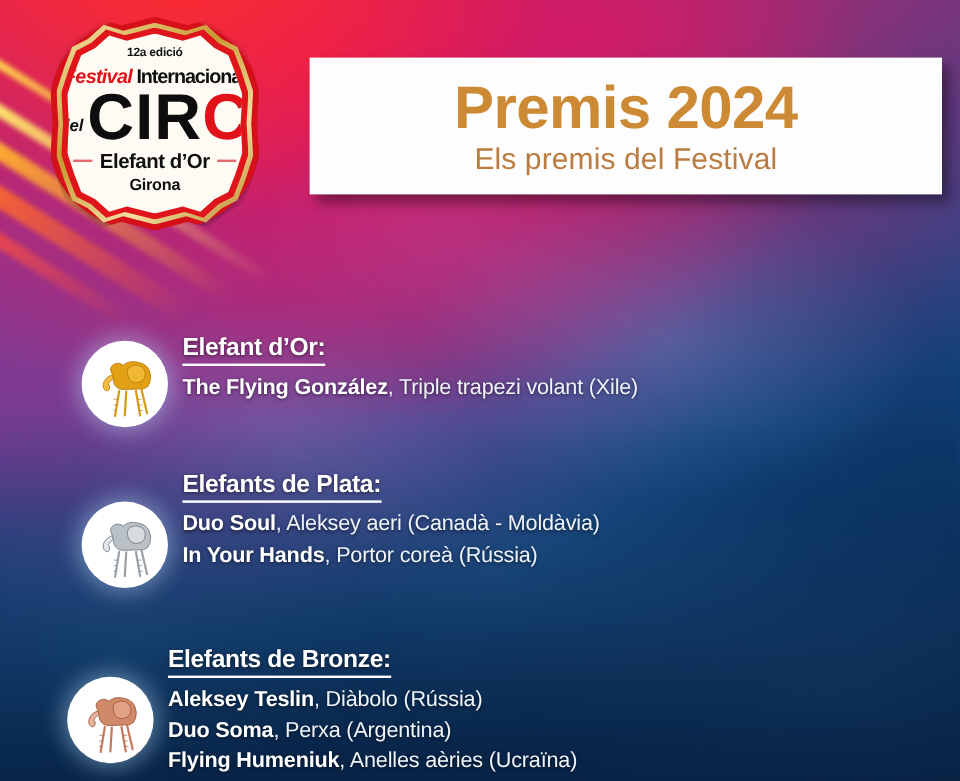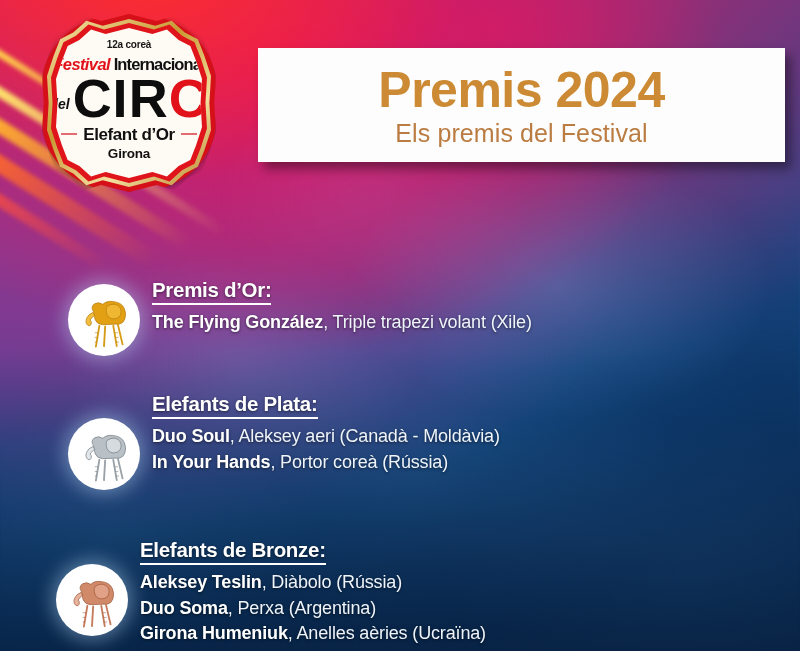--- a/index.html
+++ b/index.html
@@ -279,21 +279,21 @@
     <div class="streak" style="left:-20px; top:186px; width:370px; background:linear-gradient(90deg, rgba(255,106,42,0) 0%, #ff6a2a 42%, rgba(255,106,42,0) 100%); height:17px;"></div>
     <div class="streak" style="left:24px;  top:108px; width:330px; background:linear-gradient(90deg, rgba(255,210,74,0) 0%, #ffd24a 40%, rgba(255,210,74,0) 100%); height:7px;"></div>
     <div class="streak" style="left:-34px; top:216px; width:330px; background:linear-gradient(90deg, rgba(255,80,60,0) 0%, #ff503c 45%, rgba(255,80,60,0) 100%); height:12px;"></div>
   </div>
 
   <div class="logo-wrap">
     <div class="badge-outer"></div>
     <div class="badge-gold"></div>
     <div class="badge-red2"></div>
     <div class="badge-inner">
-      <div class="logo-edition">12a coreà</div>
+      <div class="logo-edition">12a edició</div>
       <div class="logo-fest-row">
         <span class="logo-festival">Festival</span><span class="logo-internacional"> Internacional</span>
       </div>
       <div class="logo-circ-row">
         <span class="logo-del">del</span>
         <span class="logo-circ">CIR</span>
           <span class="logo-circ logo-circ-c2">C</span>
       </div>
       <div class="logo-eo-row">
         <span class="logo-dash"></span>
@@ -325,21 +325,21 @@
             <path d="M66 60 L72 95"></path>
             <path d="M74 58 L82 92"></path>
           </g>
           <g stroke="#b8800d" stroke-width="1" fill="none">
             <path d="M40 72 L34 72 M39 80 L34 80 M38 88 L34 88"></path>
             <path d="M68 72 L74 72 M69 80 L75 80 M70 88 L76 88"></path>
           </g>
         </svg>
       </div>
       <div class="award-text">
-        <div class="award-heading">Premis d’Or:</div>
+        <div class="award-heading">Elefant d’Or:</div>
         <div class="award-list">
           <div class="award-item">
             <span class="name">The Flying González</span><span class="disc">, Triple trapezi volant (Xile)</span>
           </div>
         </div>
       </div>
     </div>
 
     <div class="award-row award-row-silver">
       <div class="medal-circle">
@@ -397,20 +397,20 @@
       <div class="award-text">
         <div class="award-heading">Elefants de Bronze:</div>
         <div class="award-list">
           <div class="award-item">
             <span class="name">Aleksey Teslin</span><span class="disc">, Diàbolo (Rússia)</span>
           </div>
           <div class="award-item">
             <span class="name">Duo Soma</span><span class="disc">, Perxa (Argentina)</span>
           </div>
           <div class="award-item">
-            <span class="name">Girona Humeniuk</span><span class="disc">, Anelles aèries (Ucraïna)</span>
+            <span class="name">Flying Humeniuk</span><span class="disc">, Anelles aèries (Ucraïna)</span>
           </div>
         </div>
       </div>
     </div>
 
   </div>
 </div>
 
 </body></html>

